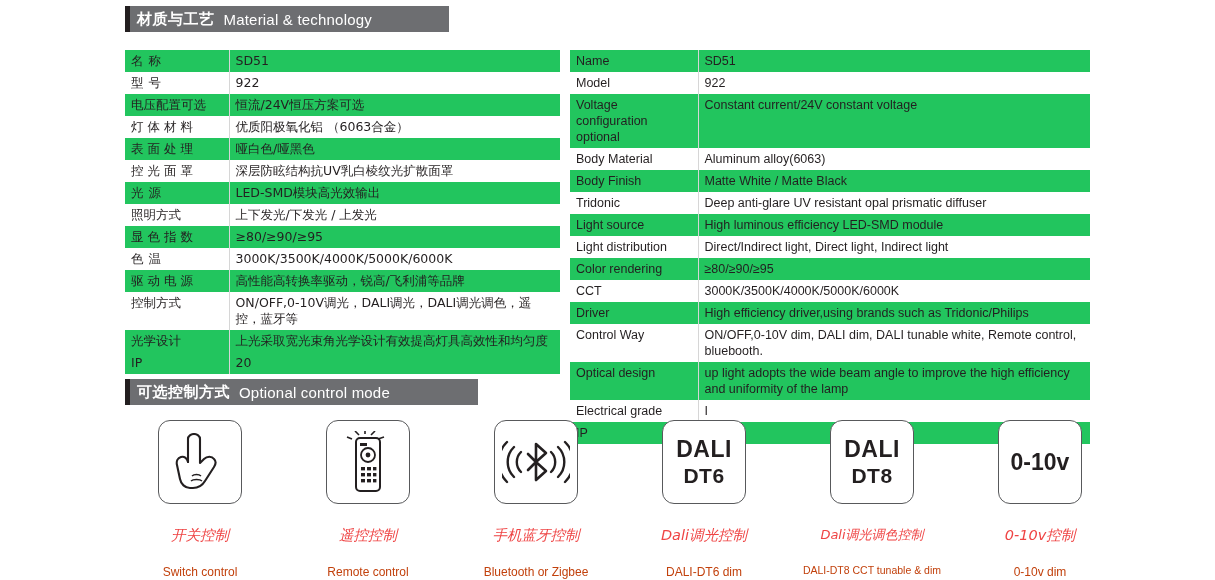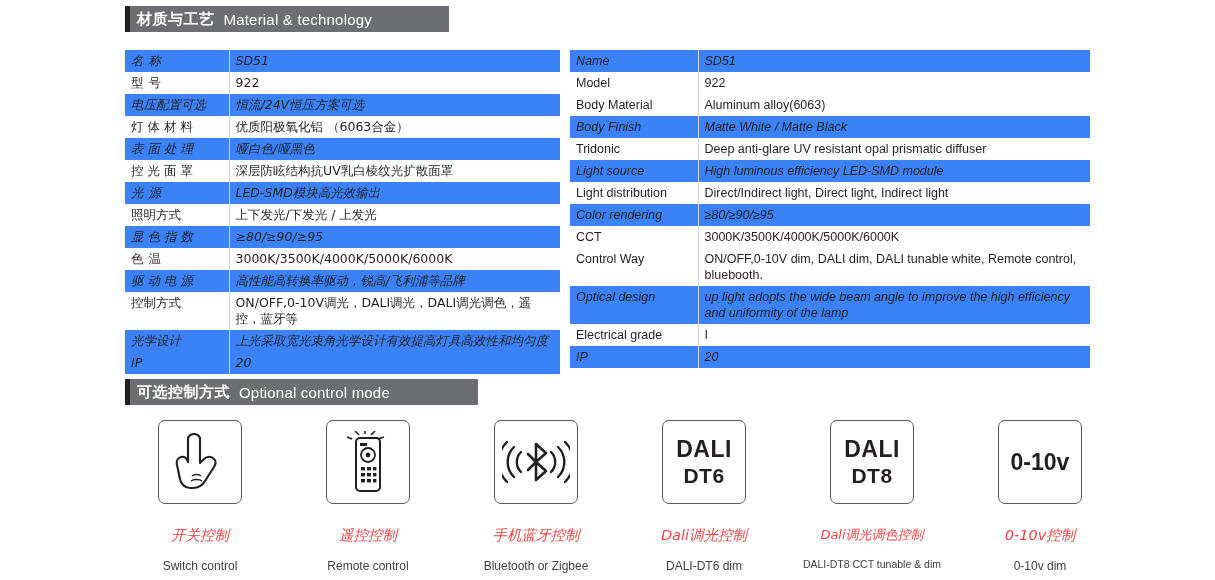--- a/index.html
+++ b/index.html
@@ -50,21 +50,21 @@
     position: absolute;
     border-collapse: collapse;
     font-size: 12.5px;
     color: #231f20;
   }
   .spec-table td {
     vertical-align: top;
     padding: 3px 6px 3px 6px;
     line-height: 1.28;
   }
-  .spec-table tr.alt td { background: #3b82f6; font-style: italic; }
+  .spec-table tr.alt td { background: #22c55e; }
   .spec-table tr td:first-child { width: 104px; }
   .spec-table td.label { white-space: normal; }
 
   #table-cn { left: 125px; top: 50px; width: 435px; }
   #table-cn td:first-child { width: 104px; }
   #table-cn td:last-child { width: 331px; border-left: 1px solid #d6d6d6; }
 
   #table-en { left: 570px; top: 50px; width: 520px; }
   #table-en td:first-child { width: 128px; }
   #table-en td:last-child { width: 392px; border-left: 1px solid #d6d6d6; }
@@ -82,40 +82,40 @@
   }
   .icon-item {
     width: 150px;
     display: flex;
     flex-direction: column;
     align-items: center;
   }
   .icon-box {
     width: 84px; height: 84px;
     border: 1.6px solid #58595b;
-    border-radius: 7px;
+    border-radius: 12px;
     display: flex;
     align-items: center;
     justify-content: center;
     background: #ffffff;
   }
   .icon-cap-cn {
     margin-top: 22px;
     font-size: 14.5px;
     color: #ef4444;
     text-align: center;
     white-space: nowrap;
     font-family: "DejaVu Sans", "Liberation Sans", sans-serif;
     font-style: italic;
   }
   .icon-cap-cn.small { font-size: 13px; }
   .icon-cap-en {
-    margin-top: 14px;
+    margin-top: 20px;
     font-size: 12px;
-    color: #404040;
+    color: #c2410c;
     text-align: center;
     white-space: nowrap;
   }
   .icon-cap-en.tiny { font-size: 10.5px; }
 
   .dali-text {
     text-align: center;
     font-weight: bold;
     line-height: 1.0;
     color: #231f20;
@@ -204,20 +204,24 @@
   <table class="spec-table" id="table-en">
     <tbody>
       <tr class="alt">
           <td class="label">Name</td>
           <td>SD51</td>
         </tr>
       <tr>
           <td class="label">Model</td>
           <td>922</td>
         </tr>
+      <tr class="alt">
+          <td class="label">Voltage  configuration optional</td>
+          <td>Constant current/24V constant voltage</td>
+        </tr>
       <tr>
           <td class="label">Body Material</td>
           <td>Aluminum alloy(6063)</td>
         </tr>
       <tr class="alt">
           <td class="label">Body Finish</td>
           <td>Matte White / Matte Black</td>
         </tr>
       <tr>
           <td class="label">Tridonic</td>
@@ -231,20 +235,24 @@
           <td class="label">Light distribution</td>
           <td>Direct/Indirect light, Direct light, Indirect light</td>
         </tr>
       <tr class="alt">
           <td class="label">Color rendering</td>
           <td>≥80/≥90/≥95</td>
         </tr>
       <tr>
           <td class="label">CCT</td>
           <td>3000K/3500K/4000K/5000K/6000K</td>
+        </tr>
+      <tr class="alt">
+          <td class="label">Driver</td>
+          <td>High efficiency driver,using brands such as Tridonic/Philips</td>
         </tr>
       <tr>
           <td class="label">Control Way</td>
           <td>ON/OFF,0-10V dim, DALI dim, DALI tunable white, Remote control, bluebooth.</td>
         </tr>
       <tr class="alt">
           <td class="label">Optical design</td>
           <td>up light adopts the wide beam angle to improve the high efficiency and uniformity of the lamp</td>
         </tr>
       <tr>

